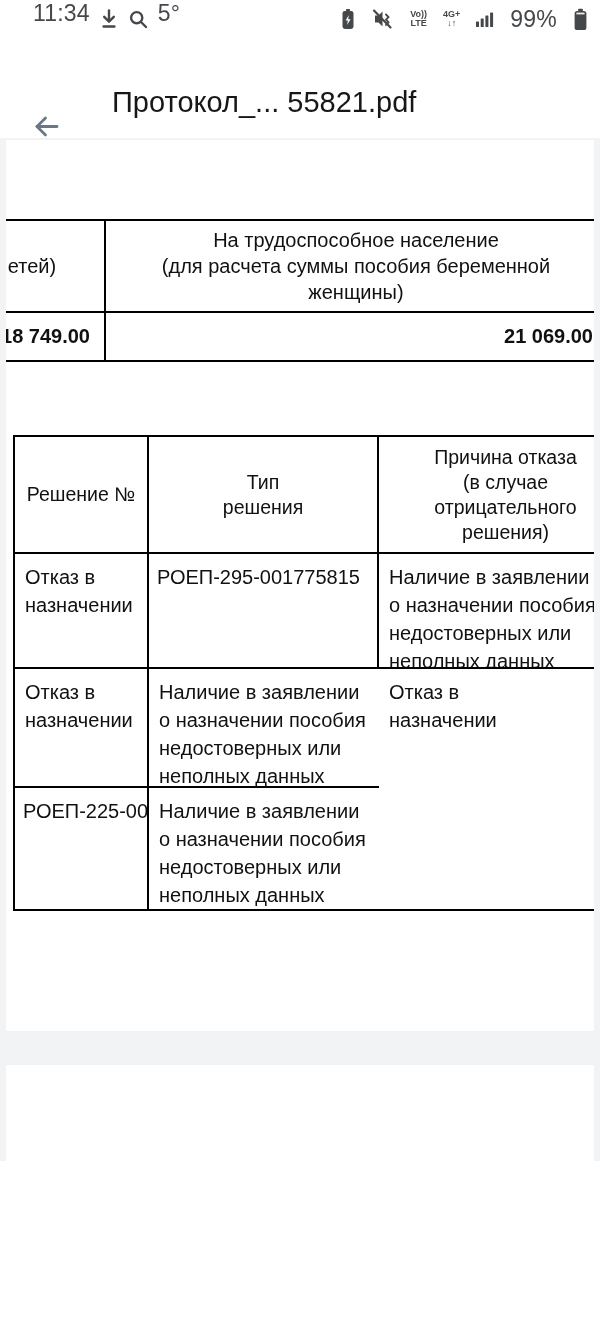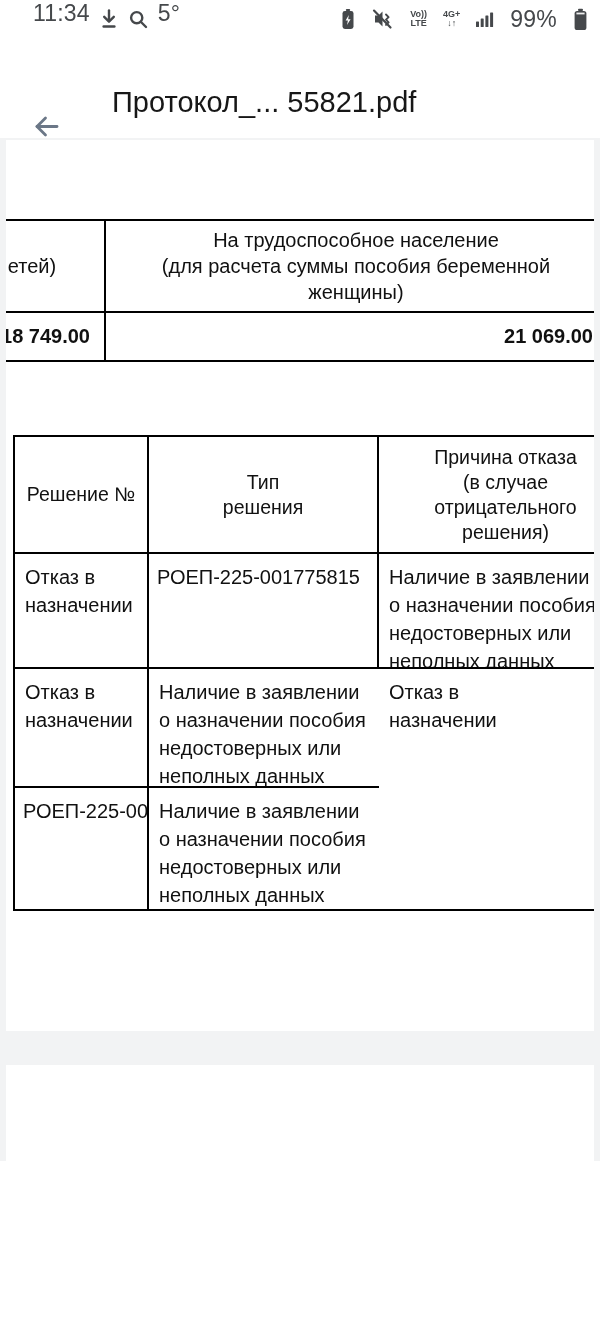--- a/index.html
+++ b/index.html
@@ -159,21 +159,21 @@
         <div class="t2-h br bb">Решение №</div>
         <div class="t2-h br bb">Тип
 решения</div>
         <div class="t2-h bb">Причина отказа
 (в случае
 отрицательного
 решения)</div>
 
         <div class="t2-c br bb">Отказ в
 назначении</div>
-        <div class="t2-c num br bb">РОЕП-225-001775815</div>
+        <div class="t2-c num br bb">РОЕП-295-001775815</div>
         <div class="t2-c bb">Наличие в заявлении
 о назначении пособия
 недостоверных или
 неполных данных</div>
 
         <div class="t2-c br bb">Отказ в
 назначении</div>
         <div class="t2-c bb">Наличие в заявлении
 о назначении пособия
 недостоверных или

